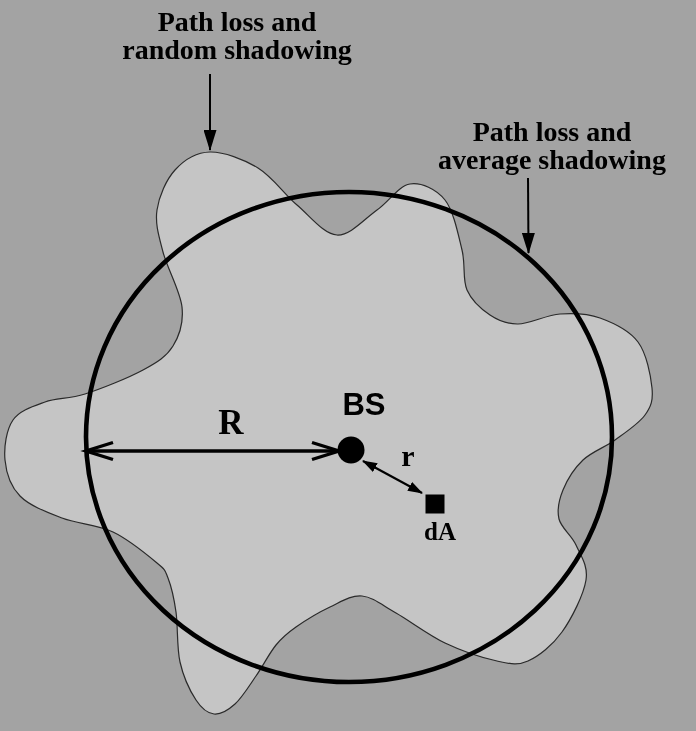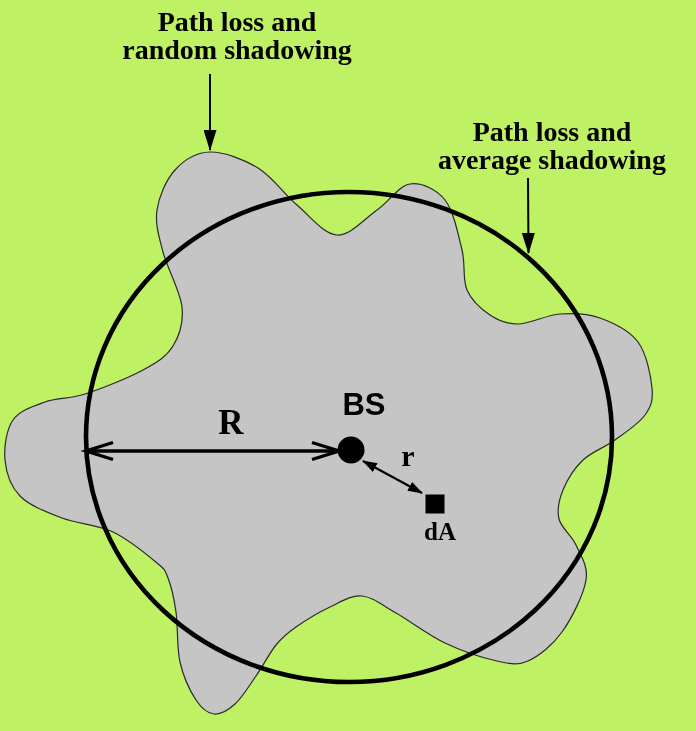--- a/index.html
+++ b/index.html
@@ -1,20 +1,20 @@
 <!DOCTYPE html>
 <html><head>
 <meta charset="utf-8">
 <style>
   html, body { margin: 0; padding: 0; background: #ffffff; }
   .figure {
     position: relative;
     width: 696px;
     height: 731px;
-    background: #bef264;
+    background: #a3a3a3;
     font-family: "Liberation Serif", serif;
   }
   svg { display: block; }
   text { user-select: none; }
   .serif-label {
     font-family: "Liberation Serif", serif;
     font-weight: bold;
     fill: #000000;
   }
   .sans-label {

